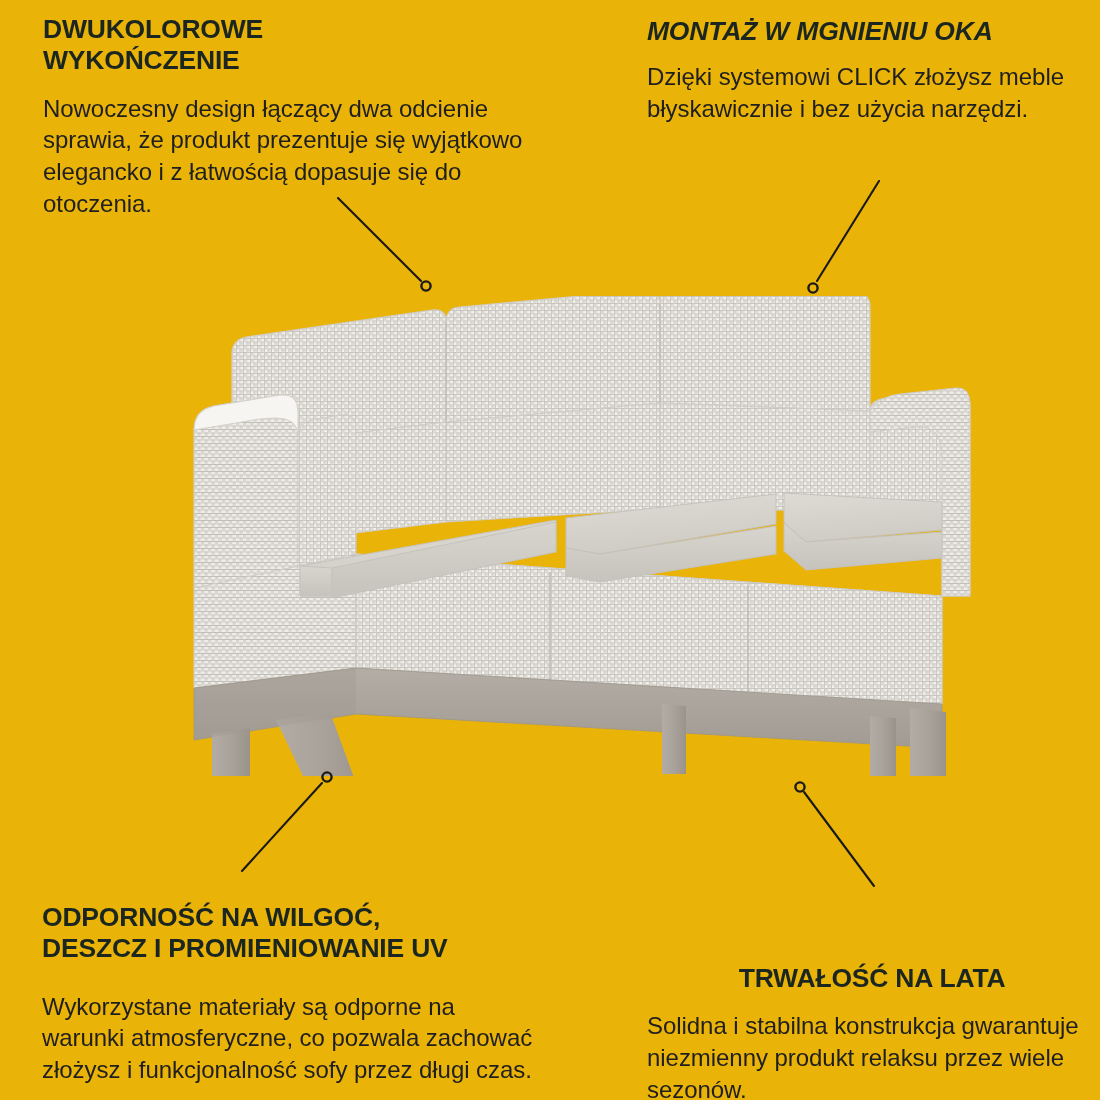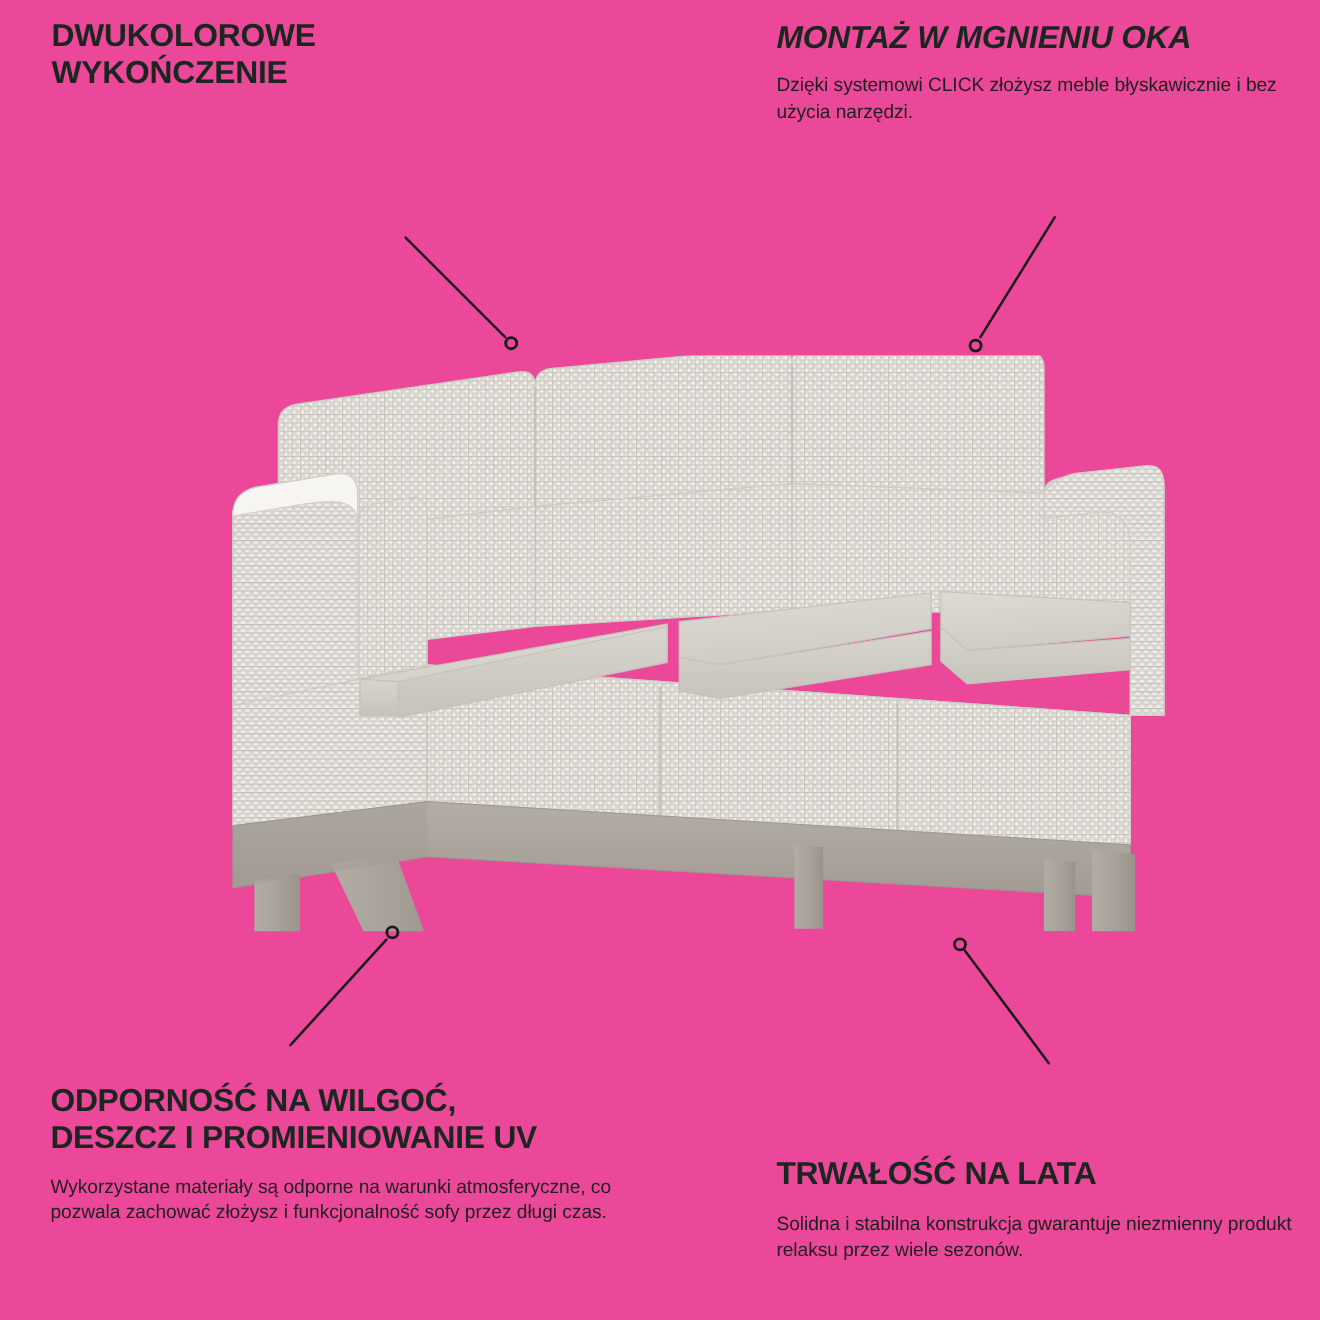--- a/index.html
+++ b/index.html
@@ -8,21 +8,21 @@
     padding: 0;
     background: #ffffff;
   }
   body {
     font-family: "Liberation Sans", sans-serif;
   }
   #page {
     position: relative;
     width: 1100px;
     height: 1100px;
-    background: #ec4899;
+    background: #eab308;
     overflow: hidden;
   }
 
   
   .feature-block {
     position: absolute;
   }
   .feature-heading {
     font-family: "Liberation Sans", sans-serif;
     font-weight: bold;
@@ -30,35 +30,35 @@
     line-height: 1.18;
     letter-spacing: -0.2px;
     color: #1c2620;
     margin: 0 0 16px 0;
     text-transform: uppercase;
     white-space: pre-line;
   }
   .feature-body {
     font-family: "Liberation Sans", sans-serif;
     font-weight: normal;
-    font-size: 16px;
+    font-size: 24px;
     line-height: 1.33;
     letter-spacing: -0.05px;
     color: #1f1f1f;
     margin: 0;
     white-space: pre-line;
   }
 
   #block-tl { left: 43px;  top: 14px;  width: 500px; }
   #block-tr { left: 647px; top: 16px;  width: 430px; }
   #block-bl { left: 42px;  top: 902px; width: 500px; }
   #block-br { left: 647px; top: 963px; width: 450px; }
 
-  #block-bl .feature-heading { margin-bottom: 14px; }
-  #block-br .feature-heading { margin-bottom: 16px; }
+  #block-bl .feature-heading { margin-bottom: 26px; }
+  #block-br .feature-heading { margin-bottom: 16px; text-align: center; }
   #block-tr .feature-heading { margin-bottom: 14px; font-style: italic; }
 
   
   #connectors {
     position: absolute;
     left: 0; top: 0;
     width: 1100px;
     height: 1100px;
     pointer-events: none;
   }
@@ -213,20 +213,21 @@
 
     <g>
       <line x1="874" y1="886" x2="804" y2="792" stroke="#1a1a1a" stroke-width="2.1" stroke-linecap="round"></line>
       <circle cx="800" cy="787" r="4.6" fill="none" stroke="#1a1a1a" stroke-width="2.4"></circle>
     </g>
   </svg>
 
   <div class="feature-block" id="block-tl">
     <h2 class="feature-heading">DWUKOLOROWE
 WYKOŃCZENIE</h2>
+    <p class="feature-body">Nowoczesny design łączący dwa odcienie sprawia, że produkt prezentuje się wyjątkowo elegancko i z łatwością dopasuje się do otoczenia.</p>
   </div>
 
   <div class="feature-block" id="block-tr">
     <h2 class="feature-heading">MONTAŻ W MGNIENIU OKA</h2>
     <p class="feature-body">Dzięki systemowi CLICK złożysz meble błyskawicznie i bez użycia narzędzi.</p>
   </div>
 
   <div class="feature-block" id="block-bl">
     <h2 class="feature-heading">ODPORNOŚĆ NA WILGOĆ,
 DESZCZ I PROMIENIOWANIE UV</h2>

